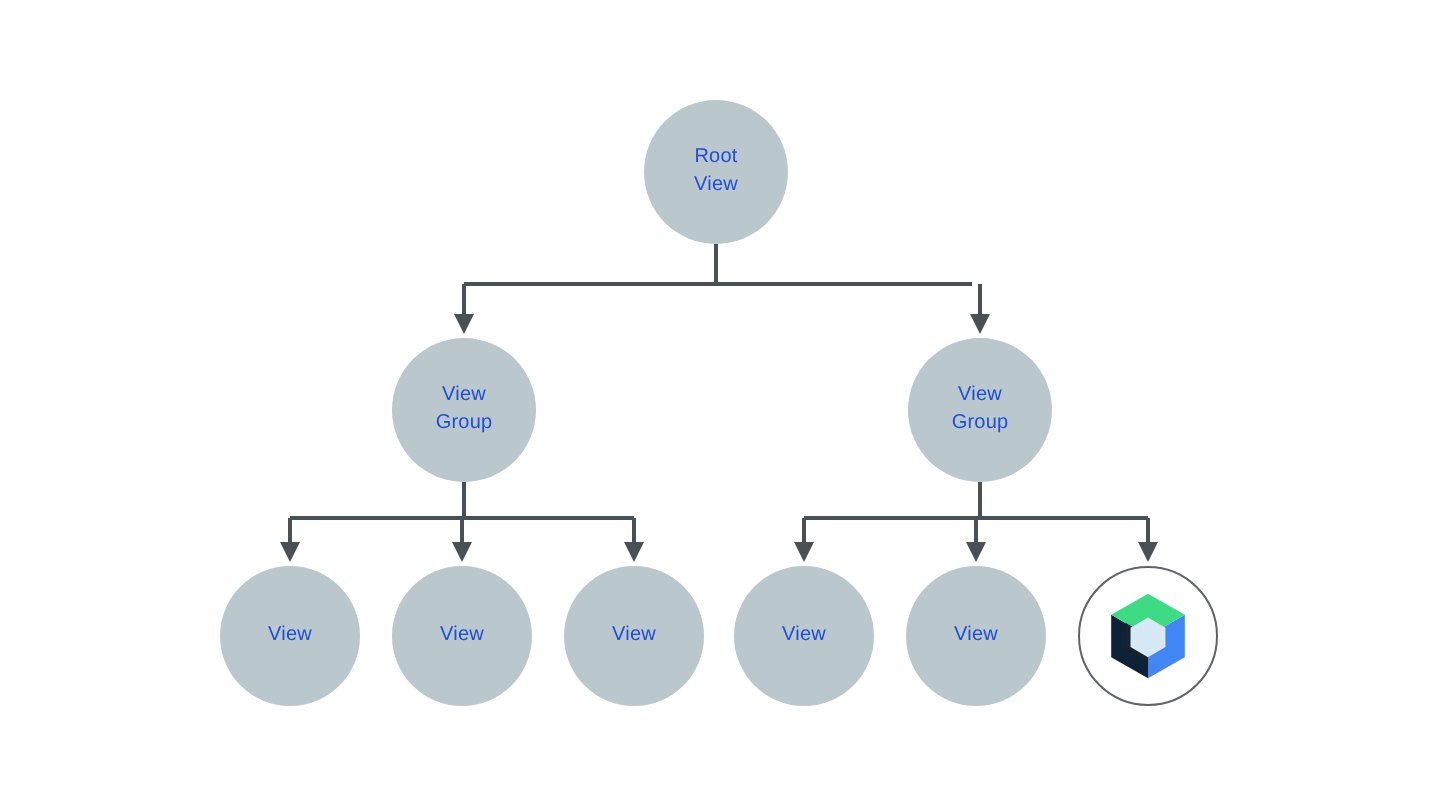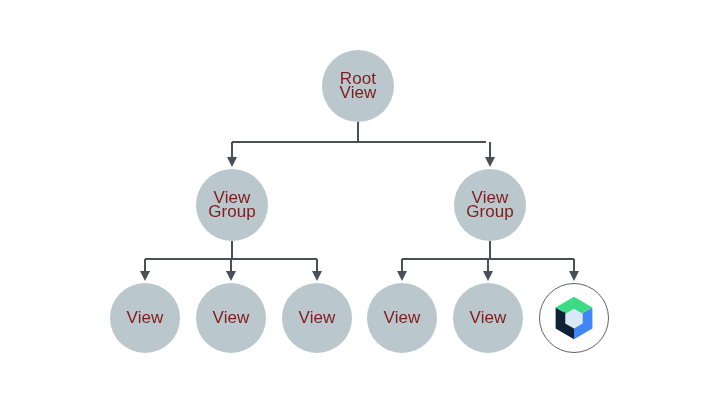--- a/index.html
+++ b/index.html
@@ -36,22 +36,22 @@
     box-sizing: border-box;
   }
   .node-fill {
     background: #bac7cd;
   }
   .node-outline {
     background: #ffffff;
     border: 1.5px solid #5f6368;
   }
   .node-label {
-    color: #7f1d1d;
-    font-size: 17px;
+    color: #1d4ed8;
+    font-size: 10px;
     line-height: 14.5px;
     letter-spacing: 0.1px;
     white-space: pre-line;
     user-select: none;
   }
   .root-node {
     left: 322px;
     top: 50px;
     width: 72px;
     height: 72px;

